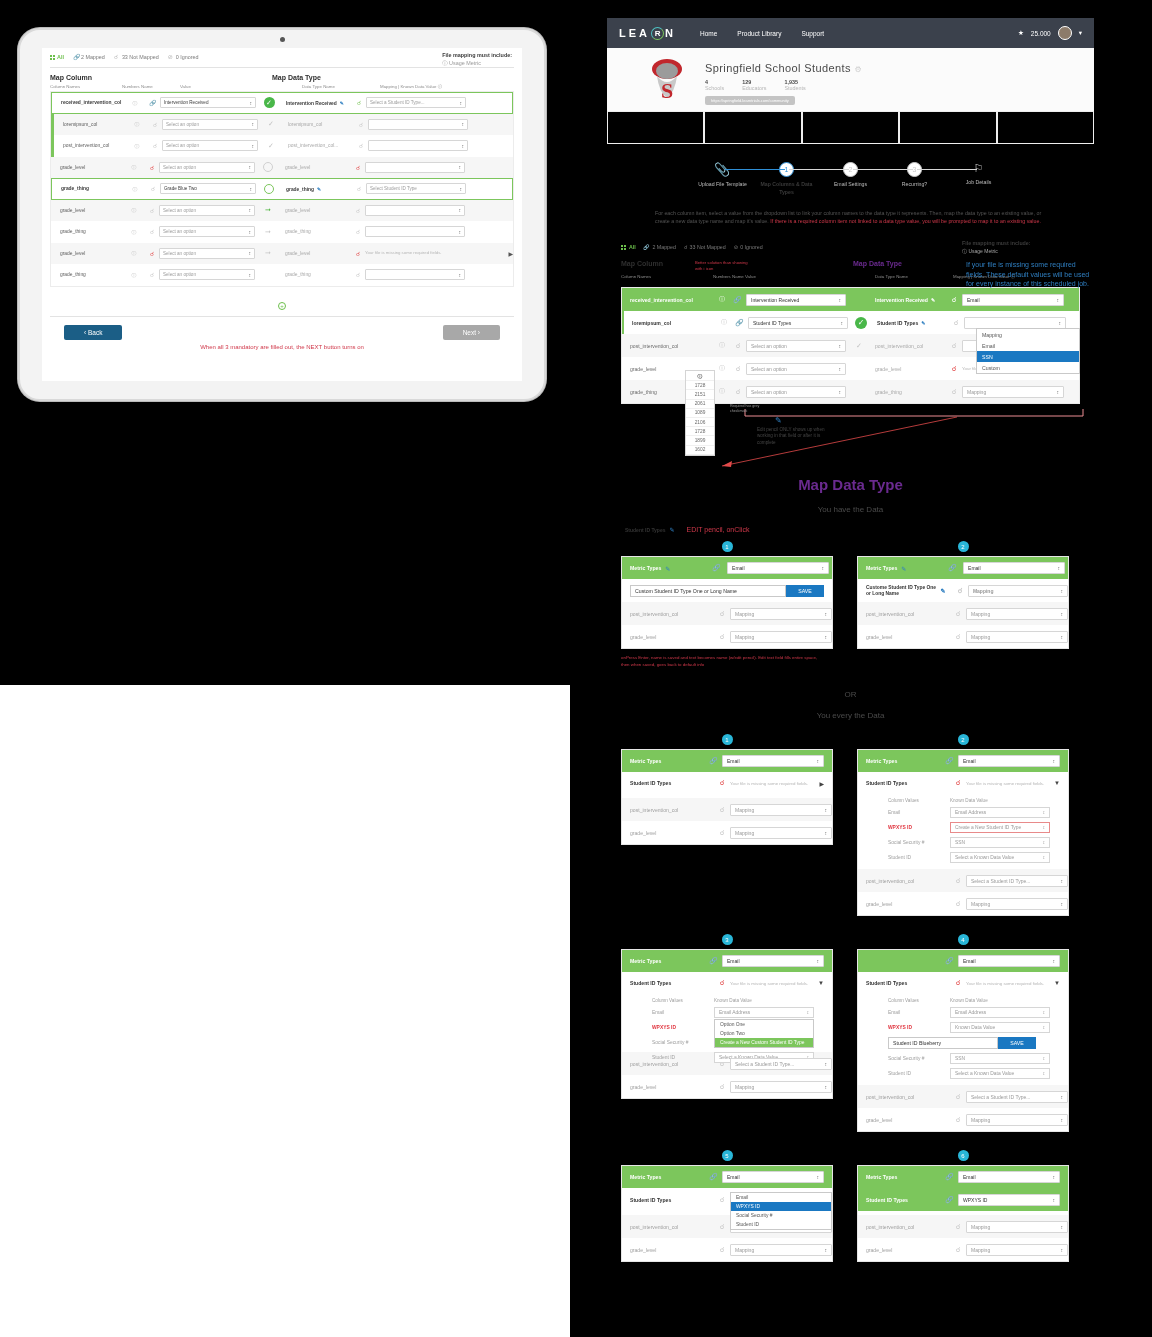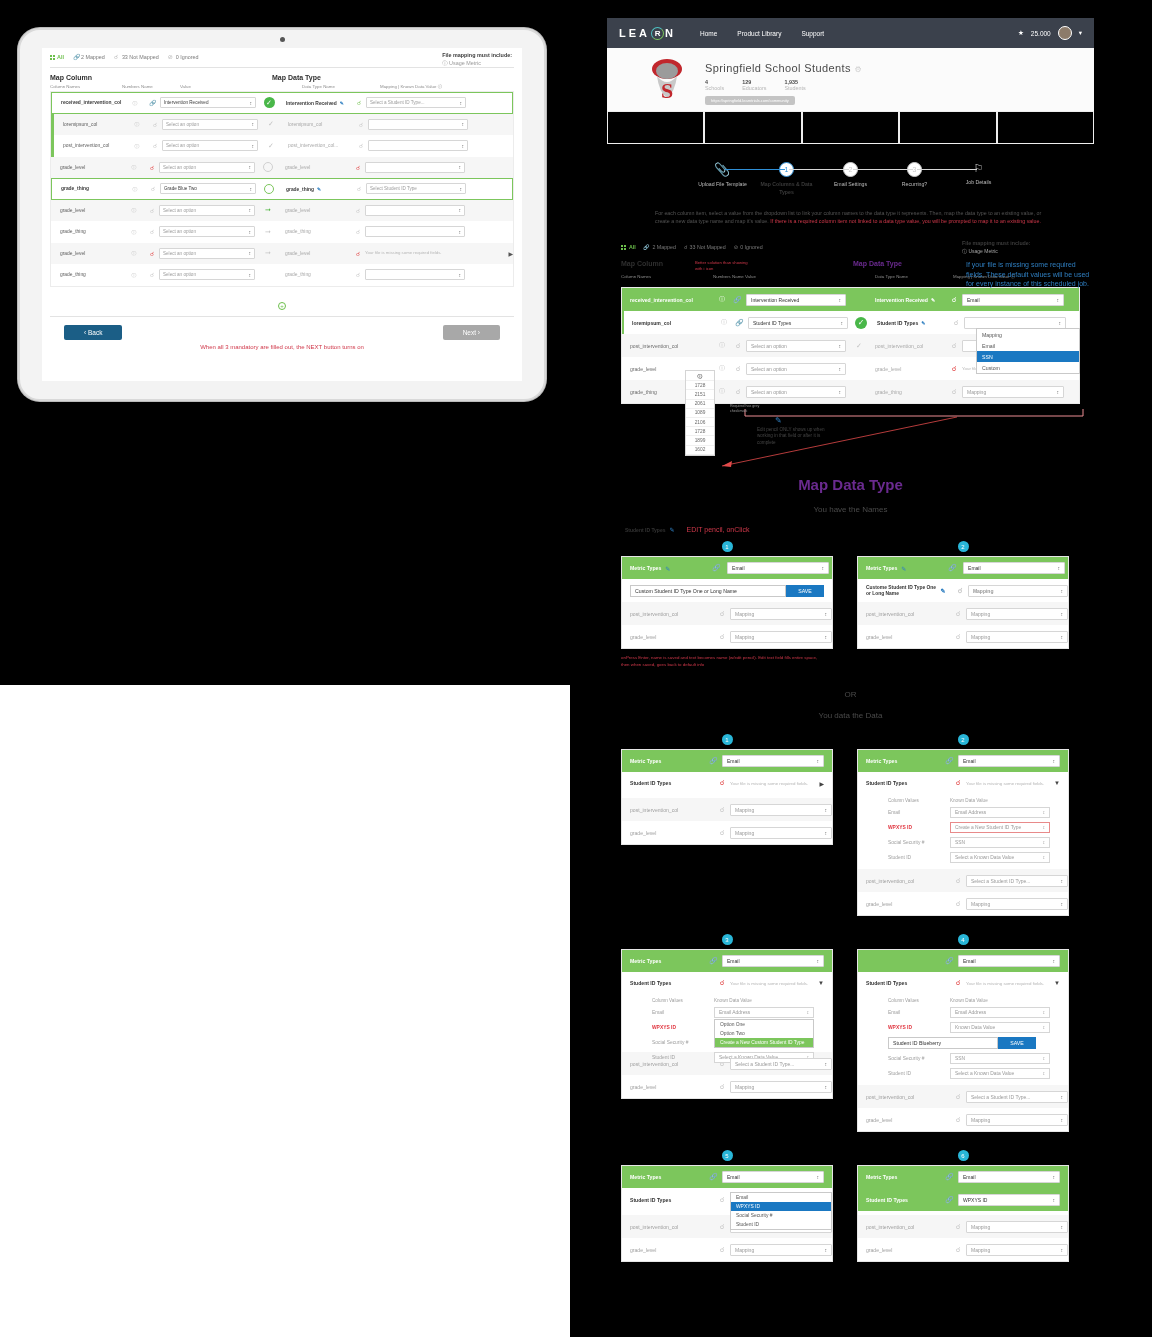--- a/index.html
+++ b/index.html
@@ -601,21 +601,21 @@
     <div class="ann-red" style="left:123px; top:164px; width:34px; font-size:3.6px; color:#9a9a9a;">Required has grey checkmark</div>
 
     <div style="position:absolute; left:150px; top:176px; text-align:left; width:80px;">
       <div style="color:#2f7fc1;font-size:8px;margin-left:18px;">✎</div>
       <div style="color:#444;font-size:4.6px;line-height:1.4;margin-top:2px;">Edit pencil ONLY shows up when working in that field or after it is complete</div>
     </div>
   </div>
 
   <div style="height:52px"></div>
   <div class="sect-h">Map Data Type</div>
-  <div class="sect-s">You have the Names</div>
+  <div class="sect-s">You have the Data</div>
 
   <div style="display:flex;align-items:center;margin:12px 0 0 18px;">
     <span style="font-size:5px;font-weight:bold;color:#333">Student ID Types</span>
     <span class="pencil">✎</span>
     <span style="color:#d0384a;font-size:7px;margin-left:12px;">EDIT pencil, onClick</span>
   </div>
 
   <div style="display:flex;gap:24px;margin:8px 0 0 14px;">
 
     <div>
@@ -668,21 +668,21 @@
         <div class="crow">
           <span style="width:84px">grade_level</span>
           <span class="lk">☌</span>
           <div class="dd" style="width:102px">Mapping</div>
         </div>
       </div>
     </div>
   </div>
 
   <div class="sect-or">OR</div>
-  <div class="sect-s" style="margin-top:12px">You data the Data</div>
+  <div class="sect-s" style="margin-top:12px">You every the Data</div>
 
   <div id="need-panels" style="margin:14px 0 0 14px;">
       <div style="display:flex;gap:24px;align-items:flex-start">
         <div>
           <div class="badge">1</div>
           <div class="card">
             <div class="chead">
               <span class="t">Metric Types</span>
               <span style="margin-left:auto;margin-right:4px;color:#fff;font-size:7px">🔗</span>
               <div class="dd filled" style="width:102px;margin-right:8px">Email</div>

